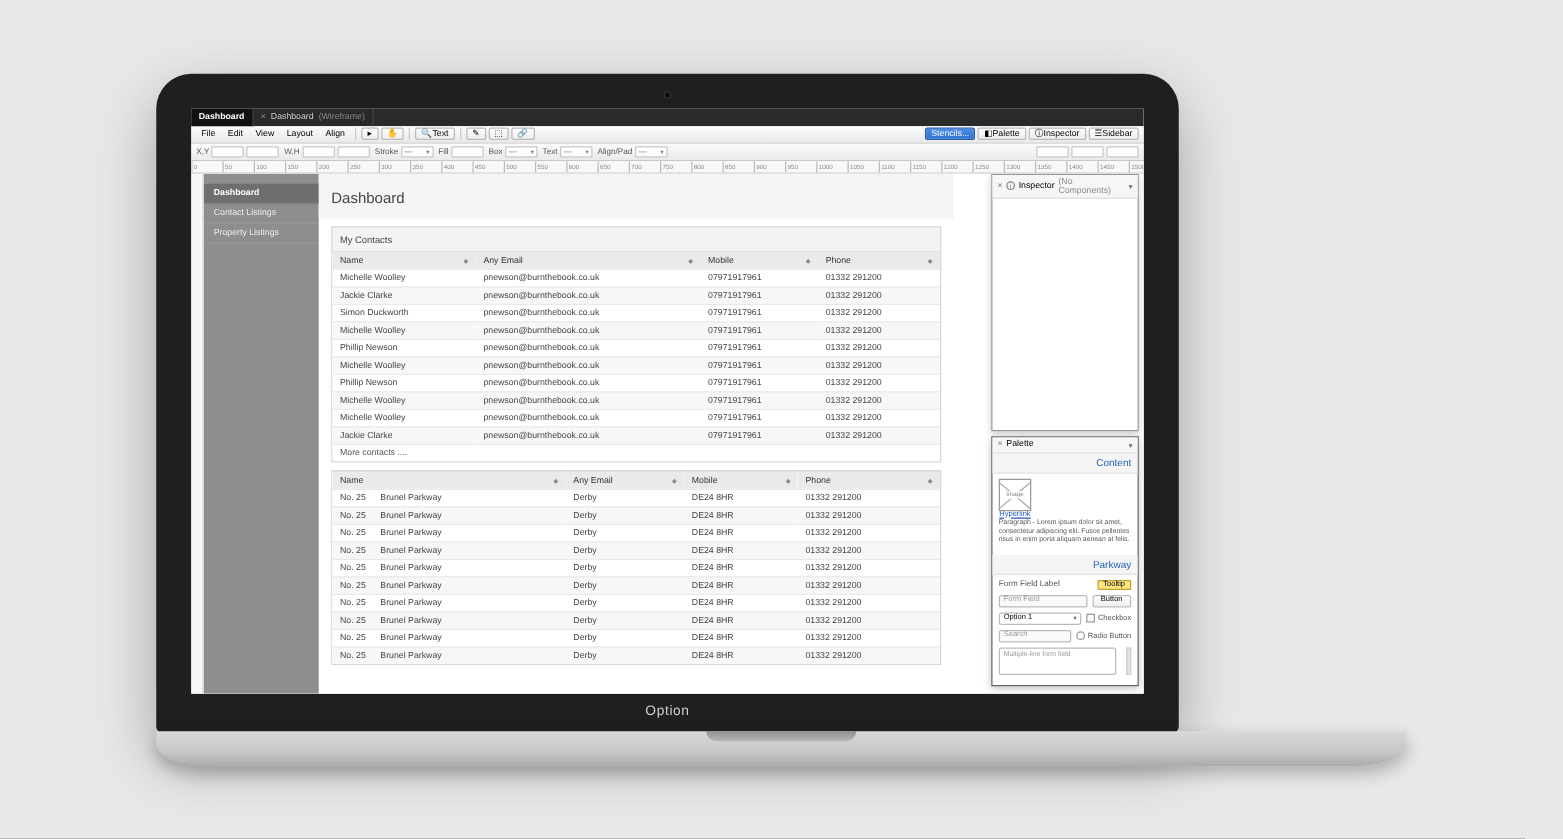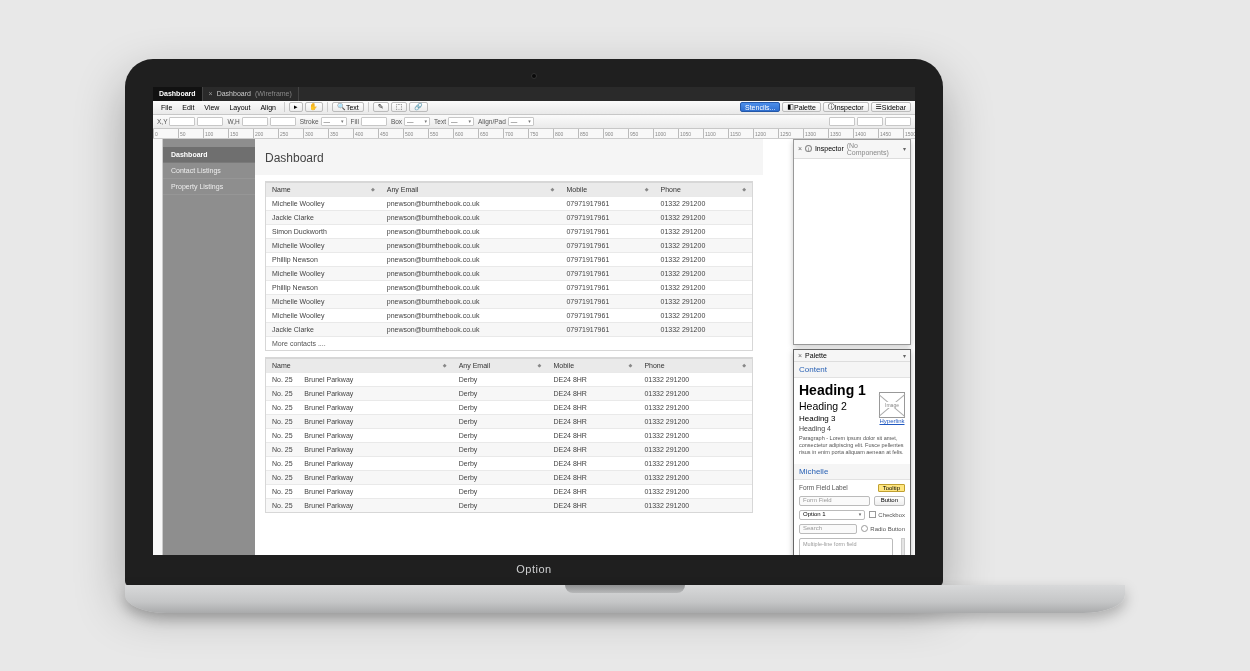--- a/index.html
+++ b/index.html
@@ -63,21 +63,21 @@
   
   .inspector { position: absolute; right: 4px; top: 0; width: 118px; height: 206px; background: #fff; border: 1px solid #999; box-shadow: 0 2px 6px rgba(0,0,0,0.2); }
   .panel-title { display: flex; align-items: center; gap: 3px; font-size: 7px; padding: 2px 4px; border-bottom: 1px solid #ddd; background: #f6f6f6; }
   .panel-title .x { cursor: pointer; color: #666; }
   .panel-title .info { width: 7px; height: 7px; border-radius: 50%; border: 1px solid #888; display: inline-flex; align-items: center; justify-content: center; font-size: 5px; color: #666; }
   .panel-title .mut { color: #888; }
   .panel-title .dd { margin-left: auto; font-size: 6px; color: #666; }
 
   
   .palette { position: absolute; right: 4px; top: 210px; width: 118px; background: #fff; border: 1px solid #666; box-shadow: 0 2px 6px rgba(0,0,0,0.25); font-size: 7px; }
-  .palette .section-h { background: #f5f5f5; padding: 3px 5px; font-size: 8px; color: #2a62b5; border-bottom: 1px solid #e2e2e2; }
+  .palette .section-h { background: #f5f5f5; padding: 3px 5px; font-size: 8px; color: #2a62b5; border-bottom: 1px solid #e2e2e2; text-align: right; }
   .palette .body { padding: 4px 5px; }
   .palette .row { display: flex; align-items: center; justify-content: space-between; }
   .palette h1 { font-size: 14px; font-weight: bold; margin-bottom: 2px; }
   .palette h2 { font-size: 10.5px; font-weight: normal; margin-bottom: 2px; }
   .palette .h3 { font-size: 8px; margin-bottom: 2px; }
   .palette .h4 { font-size: 7px; color: #444; margin-bottom: 3px; }
   .palette .para { font-size: 5.5px; color: #555; line-height: 1.3; margin-bottom: 4px; }
   .palette .link { color: #2058c0; text-decoration: underline; font-size: 6px; }
   .palette .imgph { width: 26px; height: 26px; border: 1px solid #999; position: relative; font-size: 5px; color: #888; display: flex; align-items: center; justify-content: center; }
   .palette .imgph::before, .palette .imgph::after { content: ""; position: absolute; width: 140%; height: 1px; background: #aaa; top: 50%; left: -20%; }
@@ -219,20 +219,21 @@
               <ul class="side-list" id="sideList">
                   <li class="sel">Dashboard</li>
                   <li>Contact Listings</li>
                   <li>Property Listings</li>
                 </ul>
             </div>
             <div class="content" style="width:508px">
               <div class="page-title">Dashboard</div>
 
               <div class="panel">
+                <h3>My Contacts</h3>
                 <table class="tbl">
                   <thead>
                       <tr id="contactsHead">
                         <th>Name<span class="sort">◆</span></th>
                         <th>Any Email<span class="sort">◆</span></th>
                         <th>Mobile<span class="sort">◆</span></th>
                         <th>Phone<span class="sort">◆</span></th>
                       </tr>
                     </thead>
                   <tbody id="contactsBody">
@@ -392,36 +393,30 @@
 
           <div class="palette">
             <div class="panel-title">
               <span class="x">×</span>
               <span>Palette</span>
               <span class="dd">▾</span>
             </div>
             <div class="section-h">Content</div>
             <div class="body">
               <div class="row">
-                <div style="flex:1">
-                  <h1>Heading 1</h1>
-                  <h2>Heading 2</h2>
-                  <div class="h3">Heading 3</div>
-                  <div class="h4">Heading 4</div>
-                </div>
                 <div style="text-align:center">
                   <div class="imgph">
                       <span style="position:relative;z-index:1;background:#fff;padding:0 1px">Image</span>
                     </div>
                   <div class="link">Hyperlink</div>
                 </div>
               </div>
               <div class="para">Paragraph - Lorem ipsum dolor sit amet, consectetur adipiscing elit. Fusce pellentes risus in enim porta aliquam aenean at felis.</div>
             </div>
-            <div class="section-h">Michelle</div>
+            <div class="section-h">Parkway</div>
             <div class="body">
               <div class="ctrl-row">
                 <span class="lbl">Form Field Label</span>
                 <span class="tt">Tooltip</span>
               </div>
               <div class="ctrl-row">
                 <span class="inpt" style="flex:1">Form Field</span>
                 <span class="btn2">Button</span>
               </div>
               <div class="ctrl-row">

